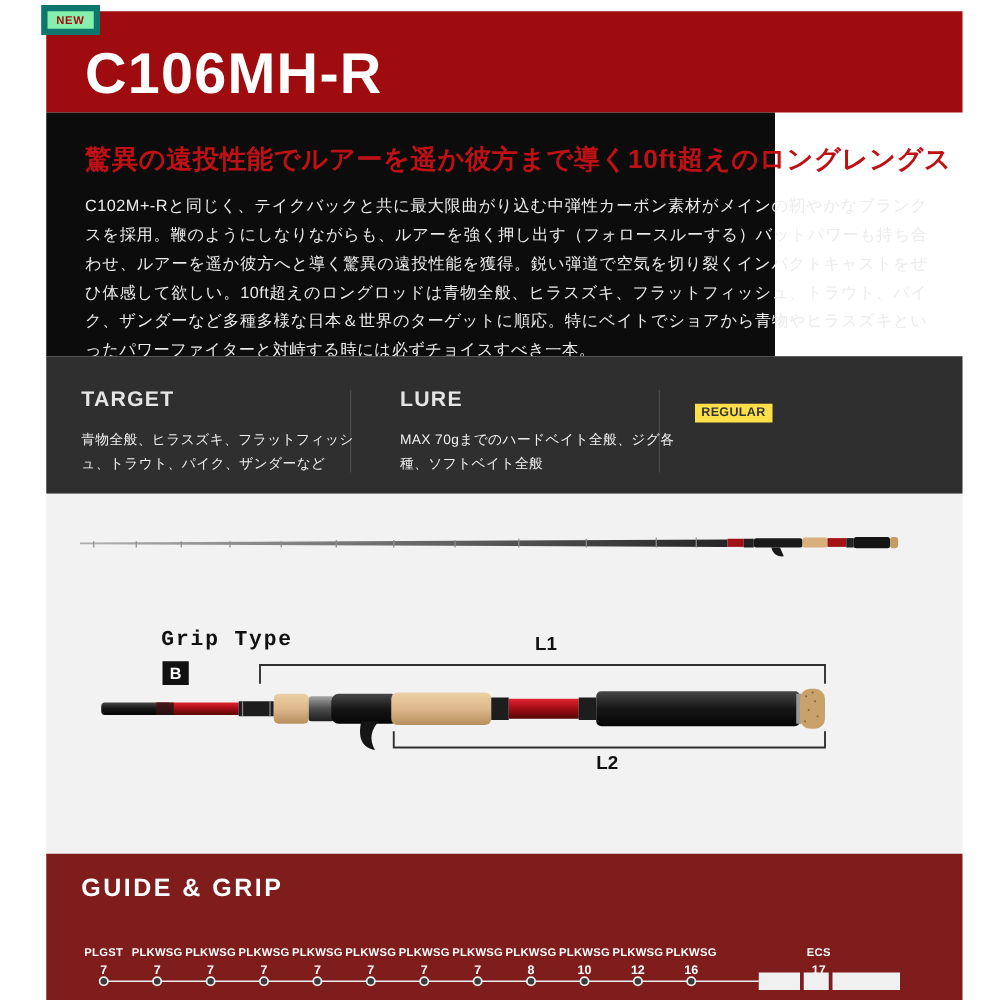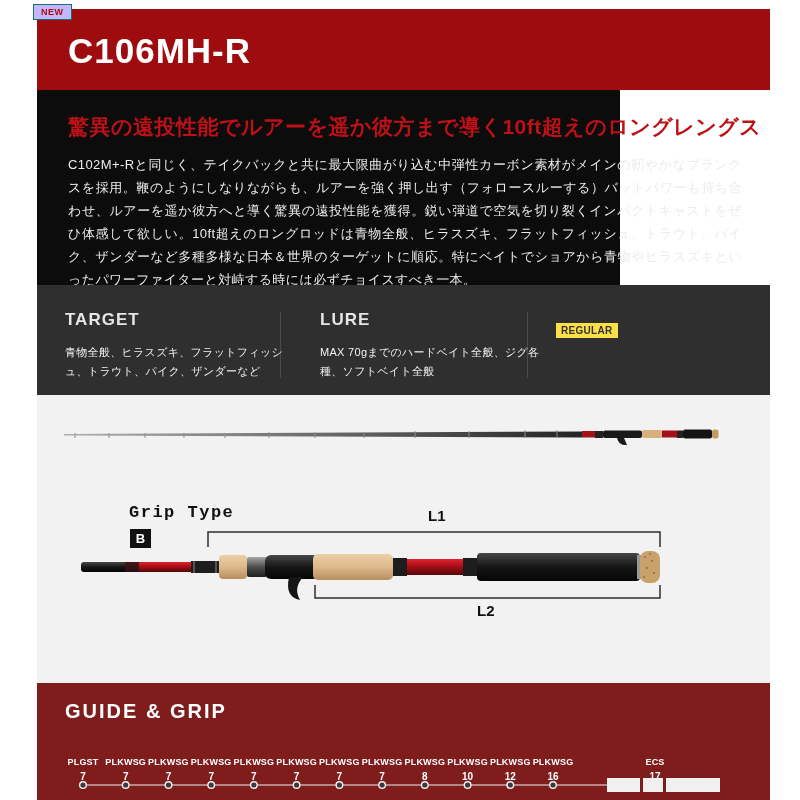--- a/index.html
+++ b/index.html
@@ -2,24 +2,24 @@
 <html><head>
 <meta charset="utf-8">
 <style>
   * { margin:0; padding:0; box-sizing:border-box; }
   html,body { background:#ffffff; }
   body { font-family:"Liberation Sans","DejaVu Sans",sans-serif; }
   .page { position:relative; width:800px; height:800px; background:#ffffff; overflow:hidden; }
 
   
   .red-header { position:absolute; left:37px; top:9px; width:733px; height:81px; background:#9e0c0f; }
-  .model-title { position:absolute; left:31px; top:22px; font-size:35px; font-weight:bold;
+  .model-title { position:absolute; left:31px; top:22px; font-size:46px; font-weight:bold;
                  color:#ffffff; letter-spacing:1px; }
-  .new-badge { position:absolute; left:33px; top:4px; z-index:3; background:#c4b5fd;
-               border:1px solid #0f766e; color:#a50d10; font-size:9px; font-weight:bold;
+  .new-badge { position:absolute; left:33px; top:4px; z-index:3; background:#86efac;
+               border:5px solid #0f766e; color:#a50d10; font-size:9px; font-weight:bold;
                letter-spacing:.5px; padding:2px 7px; }
 
   
   .desc-section { position:absolute; left:37px; top:90px; width:583px; height:195px; background:#0c0c0c; }
   .headline { position:absolute; left:31px; top:23px; font-size:21px; font-weight:bold;
               color:#bd1116; letter-spacing:.5px; white-space:nowrap; }
   .body-text { position:absolute; left:31px; top:63px; width:674px; font-size:13px;
                color:#ececec; line-height:23px; letter-spacing:.4px; text-align:justify; }
 
   

